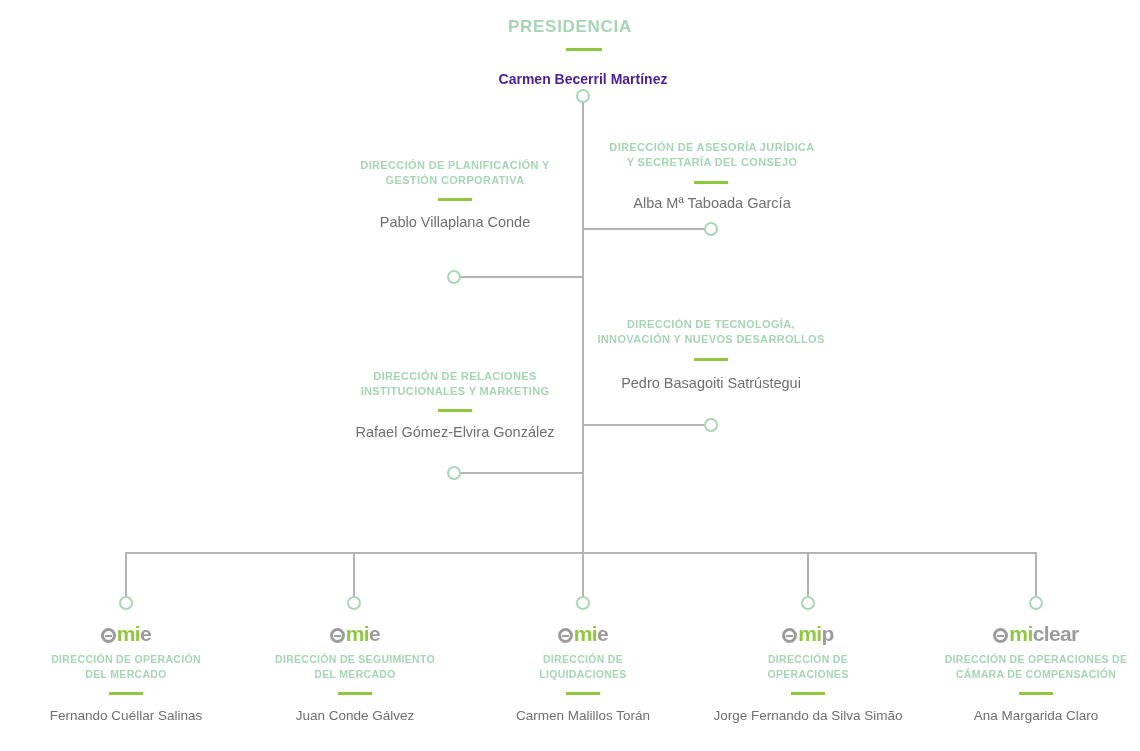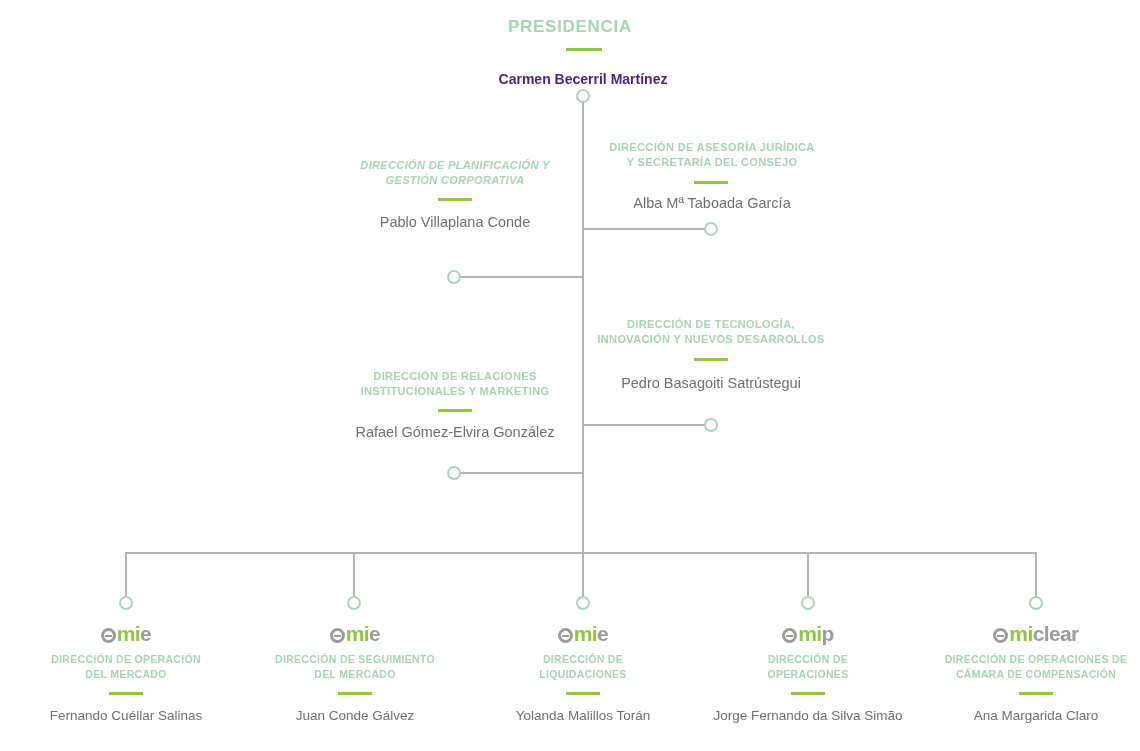--- a/index.html
+++ b/index.html
@@ -188,21 +188,21 @@
   <div class="v-line" style="left:582px; top:552px; height:48px;"></div>
   <div class="v-line" style="left:807px; top:552px; height:48px;"></div>
   <div class="v-line" style="left:1035px; top:552px; height:48px;"></div>
 
   <div class="node-circle" style="left:119px; top:596px;"></div>
   <div class="node-circle" style="left:347px; top:596px;"></div>
   <div class="node-circle" style="left:576px; top:596px;"></div>
   <div class="node-circle" style="left:801px; top:596px;"></div>
   <div class="node-circle" style="left:1029px; top:596px;"></div>
 
-  <div class="dept-title" style="left:335px; top:158px; width:240px;font-style:italic;">DIRECCIÓN DE PLANIFICACIÓN Y
+  <div class="dept-title" style="left:335px; top:158px; width:240px;">DIRECCIÓN DE PLANIFICACIÓN Y
 GESTIÓN CORPORATIVA</div>
   <div class="accent-bar" style="left:438px; top:198px; width:34px;"></div>
   <div class="person-name" style="left:335px; top:213px; width:240px;">Pablo Villaplana Conde</div>
 
   <div class="dept-title" style="left:592px; top:140px; width:240px;">DIRECCIÓN DE ASESORÍA JURÍDICA
 Y SECRETARÍA DEL CONSEJO</div>
   <div class="accent-bar" style="left:694px; top:181px; width:34px;"></div>
   <div class="person-name" style="left:592px; top:194px; width:240px;">Alba Mª Taboada García</div>
 
   <div class="dept-title" style="left:591px; top:317px; width:240px;">DIRECCIÓN DE TECNOLOGÍA,
@@ -229,21 +229,21 @@
 DEL MERCADO</span>
     <span class="unit-bar"></span>
     <span class="unit-name">Juan Conde Gálvez</span>
   </div>
 
   <div class="unit" style="left:468px;">
     <span class="logo"><span class="omi-o"></span><span class="g-green">mi</span><span class="g-gray">e</span></span>
     <span class="unit-title">DIRECCIÓN DE
 LIQUIDACIONES</span>
     <span class="unit-bar"></span>
-    <span class="unit-name">Yolanda Malillos Torán</span>
+    <span class="unit-name">Carmen Malillos Torán</span>
   </div>
 
   <div class="unit" style="left:693px;">
     <span class="logo"><span class="omi-o"></span><span class="g-green">mi</span><span class="g-gray">p</span></span>
     <span class="unit-title">DIRECCIÓN DE
 OPERACIONES</span>
     <span class="unit-bar"></span>
     <span class="unit-name">Jorge Fernando da Silva Simão</span>
   </div>
 

